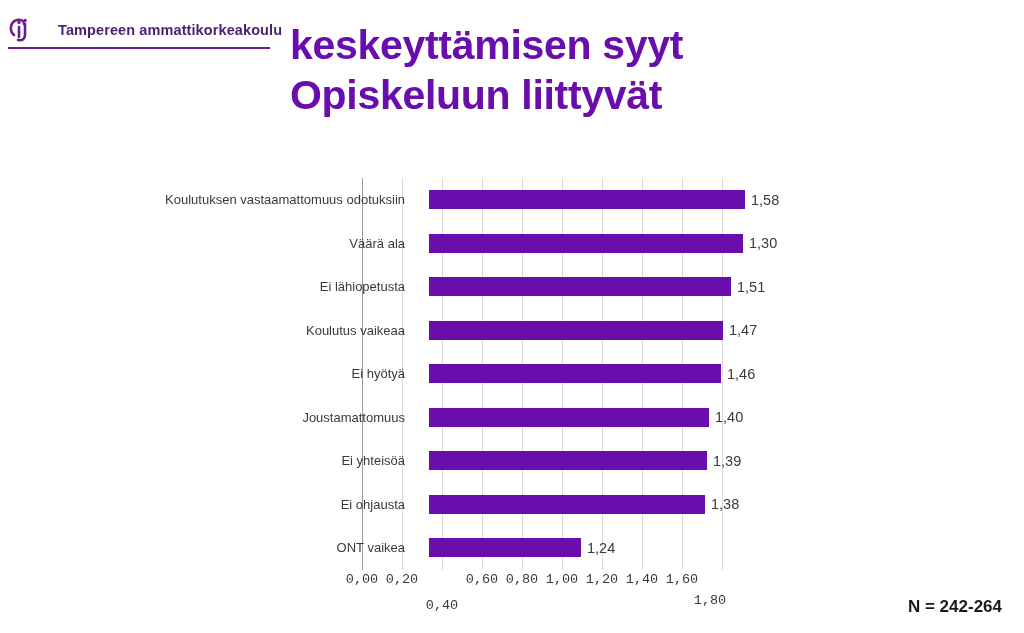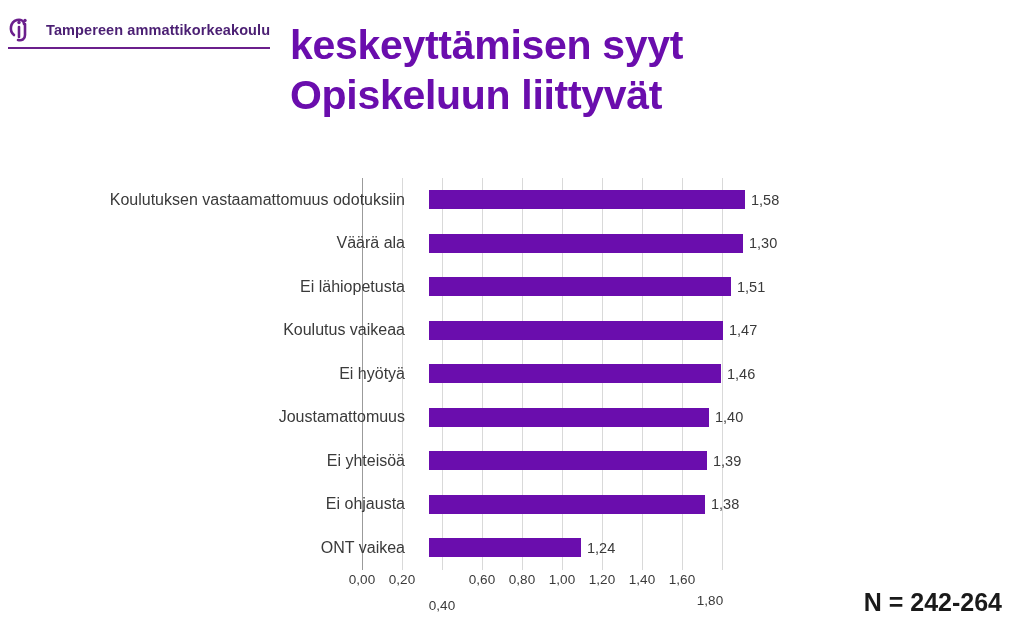--- a/index.html
+++ b/index.html
@@ -17,21 +17,21 @@
 
   
   .logo-block {
     position: absolute;
     left: 8px;
     top: 12px;
     width: 262px;
     height: 36px;
     display: flex;
     align-items: center;
-    gap: 4px;
+    gap: 16px;
   }
   .logo-mark {
     width: 34px;
     height: 30px;
     flex: none;
     position: relative;
   }
   .logo-text {
     font-size: 14.5px;
     color: #4b1f73;
@@ -83,21 +83,21 @@
   }
   .row {
     position: relative;
     height: 43.5px;
     display: flex;
     align-items: center;
   }
   .cat-label {
     width: 405px;
     text-align: right;
-    font-size: 16px;
+    font-size: 13px;
     color: #3a3a3a;
     box-sizing: border-box;
     white-space: nowrap;
   }
   .bar-zone {
     position: relative;
     width: 368px;   
     height: 100%;
     display: flex;
     align-items: center;
@@ -148,28 +148,29 @@
     width: 360px;
     height: 20px;
   }
   .xtick {
     position: absolute;
     top: 0;
     font-size: 13.5px;
     color: #3a3a3a;
     transform: translateX(-50%);
     white-space: nowrap;
+    font-family: Liberation Mono, monospace;
   }
 
   
   .footnote {
     position: absolute;
     right: 22px;
     bottom: 16px;
-    font-size: 25px;
+    font-size: 17px;
     color: #1a1a1a;
     font-weight: bold;
     white-space: nowrap;
   }
 </style>
 </head>
 <body>
 
 <div class="logo-block">
   <span class="logo-mark">

